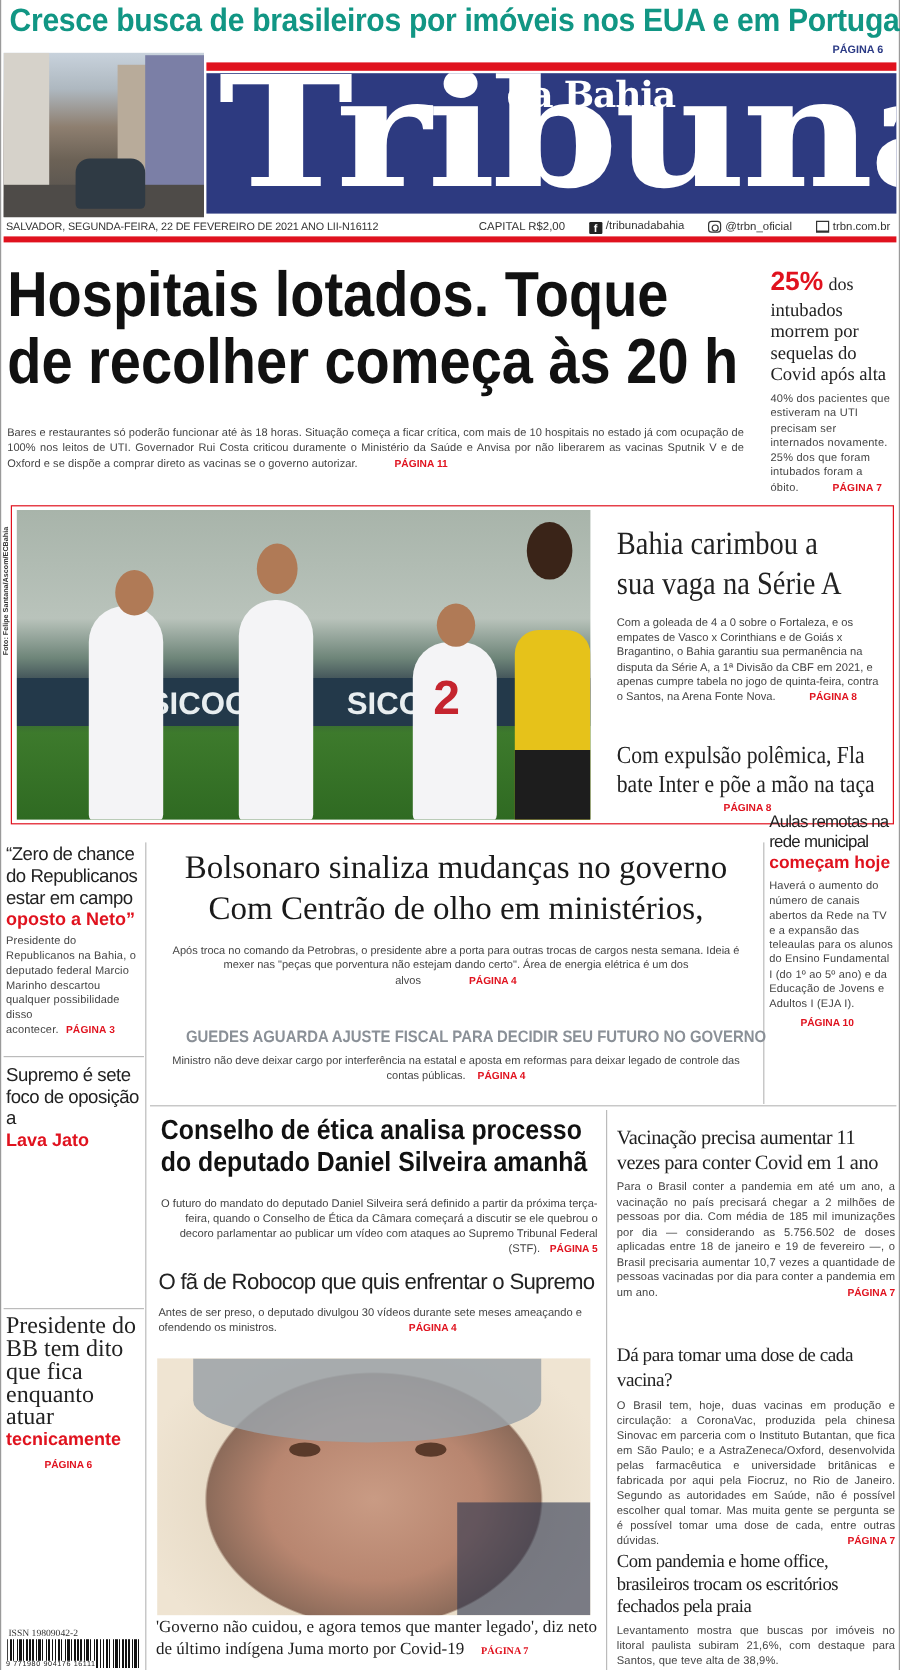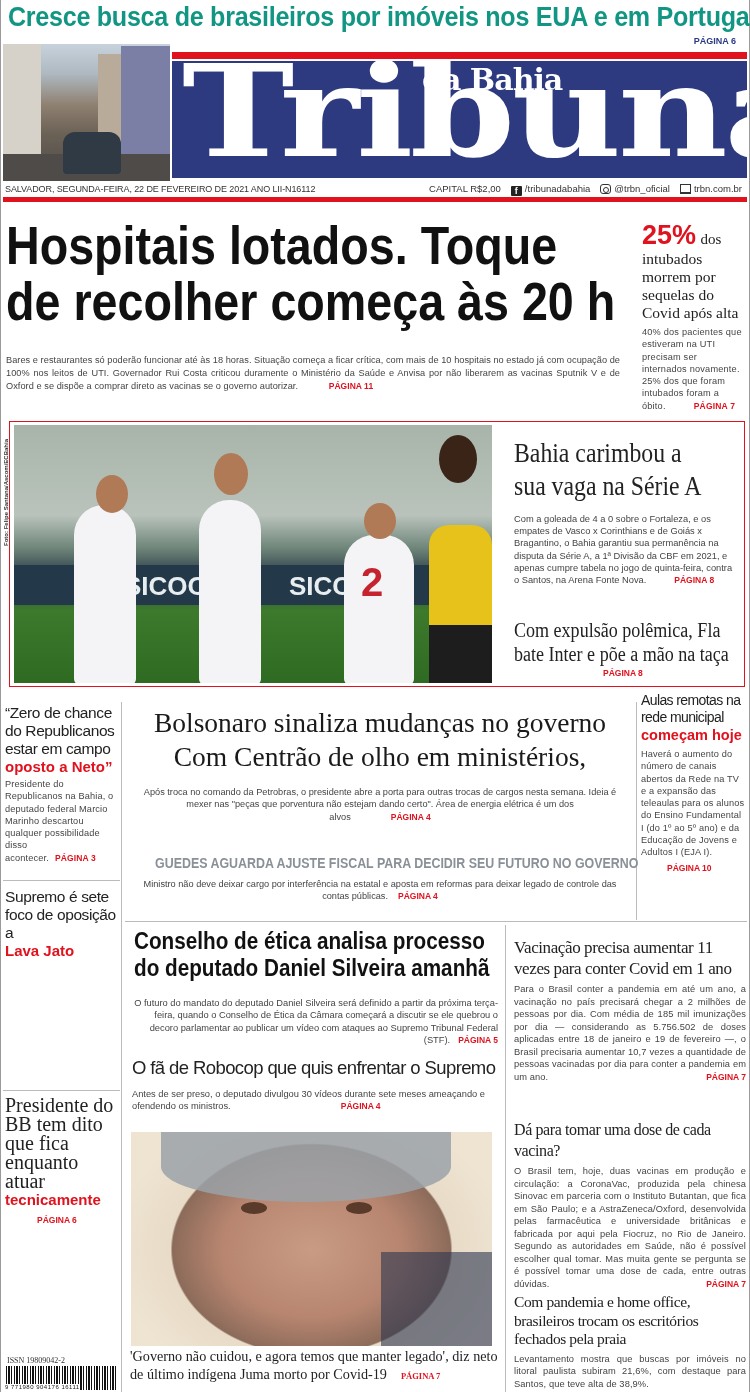--- a/index.html
+++ b/index.html
@@ -20,36 +20,36 @@
   .mast-photo .bld2 { position:absolute; left:118px; top:2px; width:49px; height:115px; background:#7b7fa6; }
   .mast-photo .bld3 { position:absolute; left:95px; top:10px; width:25px; height:100px; background:#b8ab9a; }
   .mast-photo .road { position:absolute; left:0; top:110px; width:167px; height:27px; background:#4e4b48; }
   .mast-photo .tuk { position:absolute; left:60px; top:88px; width:58px; height:42px; background:#2f3a44; border-radius: 12px 12px 4px 4px; }
   .red-rule-top { left: 172px; top: 52px; width: 575px; height: 7px; background: #e0121e; }
   .blue-box { left: 172px; top: 61px; width: 575px; height: 117px; background: #2d3a80; overflow: hidden; }
   .logo-main { position:absolute; left: 10px; top: -14px; font-family: "DejaVu Serif", serif; font-weight: bold; font-size: 128px; color: #fff; letter-spacing: -3px; transform: scaleX(1.18); transform-origin: left top; line-height: 1; }
   .logo-sub { position:absolute; left: 250px; top: 4px; font-family: "DejaVu Serif", serif; font-weight: bold; font-size: 30px; color: #fff; line-height: 1; letter-spacing: -1px; }
 
   .dateline { left: 5px; top: 184px; font-size: 9px; color: #333; letter-spacing: -0.1px; white-space: nowrap; }
-  .dateinfo { right: 8px; top: 183px; font-size: 9.5px; color: #333; display:flex; gap: 10px; align-items:flex-start; white-space: nowrap; margin-left: 47px; }
+  .dateinfo { right: 8px; top: 183px; font-size: 9.5px; color: #333; display:flex; gap: 20px; align-items:flex-end; white-space: nowrap; margin-left: 47px; }
   .dateinfo .ico { display:inline-block; width:11px; height:10px; margin-right: 3px; vertical-align: -2px; }
   .fb-ico { background:#222; color:#fff; font-size:9px; font-weight:bold; line-height:10px; text-align:center; border-radius:1px; }
   .ig-ico { border:1.2px solid #333; border-radius:3px; position:relative; }
   .ig-ico::after { content:""; position:absolute; left:2px; top:2px; width:4px; height:4px; border:1px solid #333; border-radius:50%; }
   .pc-ico { border:1.2px solid #333; border-bottom-width:2px; position:relative; height:9px; width:13px; }
   .red-rule-2 { left: 3px; top: 197px; width: 744px; height: 5px; background: #e0121e; }
 
   
   .lead-title { left: 6px; top: 218px; width: 610px; font-family: "Liberation Sans", sans-serif; font-weight: bold; font-size: 53px; line-height: 56px; color: #111; transform: scaleX(0.88); transform-origin: left top; white-space: nowrap; }
   .lead-title span { display:block; }
   .lead-body { left: 6px; top: 354px; width: 614px; font-size: 9.2px; line-height: 13px; color: #444; text-align: justify; letter-spacing: 0.05px; }
   .pg { color: #e0121e; font-weight: bold; font-size: 8.5px; margin-left: 28px; white-space: nowrap; }
 
   .side-25 { left: 642px; top: 220px; width: 102px; }
-  .side-25 .big { font-weight: bold; color: #e0121e; font-size: 27px; line-height: 30px; margin-top: 24px; }
+  .side-25 .big { font-weight: bold; color: #e0121e; font-size: 22px; line-height: 30px; margin-top: 24px; }
   .side-25 .dos { font-family: "Liberation Serif", serif; font-size: 15px; color: #222; }
   .side-25 .hd { font-family: "Liberation Serif", serif; font-size: 15.5px; line-height: 18px; color: #222; }
   .side-25 .bd { margin-top: 4px; font-size: 9.2px; line-height: 12.3px; color: #444; letter-spacing: 0.2px; }
 
   
   .sports-box { left: 9px; top: 421px; width: 736px; height: 266px; border: 1.5px solid #e0121e; }
   .sports-photo { left: 14px; top: 425px; width: 478px; height: 258px; overflow: hidden;
     background: linear-gradient(180deg, #a8b4aa 0%, #b9c3bb 35%, #6d8478 48%, #2e3d4a 58%, #3d7a2c 72%, #2f6a22 100%); }
   .sports-photo .banner { position:absolute; left:0; top:140px; width:478px; height:40px; background:#23394a; }
   .sports-photo .banner span { position:absolute; top:6px; color:#e8eef0; font-weight:bold; font-size:26px; font-family:"Liberation Sans",sans-serif; }
@@ -212,21 +212,21 @@
   <div>Com Centrão de olho em ministérios,</div>
 </div>
 <div class="abs center-body">
   <span>Após troca no comando da Petrobras, o presidente abre a porta para outras trocas de cargos nesta semana. Ideia é mexer nas "peças que porventura não estejam dando certo". Área de energia elétrica é um dos alvos</span><span class="pg" style="margin-left:40px">PÁGINA 4</span>
 </div>
 <div class="abs guedes-h">GUEDES AGUARDA AJUSTE FISCAL PARA DECIDIR SEU FUTURO NO GOVERNO</div>
 <div class="abs guedes-body">
   <span>Ministro não deve deixar cargo por interferência na estatal e aposta em reformas para deixar legado de controle das contas públicas.</span><span class="pg" style="margin-left:10px">PÁGINA 4</span>
 </div>
 
-<div class="abs right-col" style="top:692px;">
+<div class="abs right-col" style="top:676px;">
   <div class="rc-head">Aulas remotas na rede municipal</div>
   <div class="lc-red" style="font-size:14.5px">começam hoje</div>
   <div class="lc-body" style="margin-top:4px">Haverá o aumento do número de canais abertos da Rede na TV e a expansão das teleaulas para os alunos do Ensino Fundamental I (do 1º ao 5º ano) e da Educação de Jovens e Adultos I (EJA I).</div>
   <div class="pg" style="display:block;margin:4px 0 0 26px">PÁGINA 10</div>
 </div>
 
 <div class="abs etica-h">
   <div>Conselho de ética analisa processo</div>
   <div>do deputado Daniel Silveira amanhã</div>
 </div>

